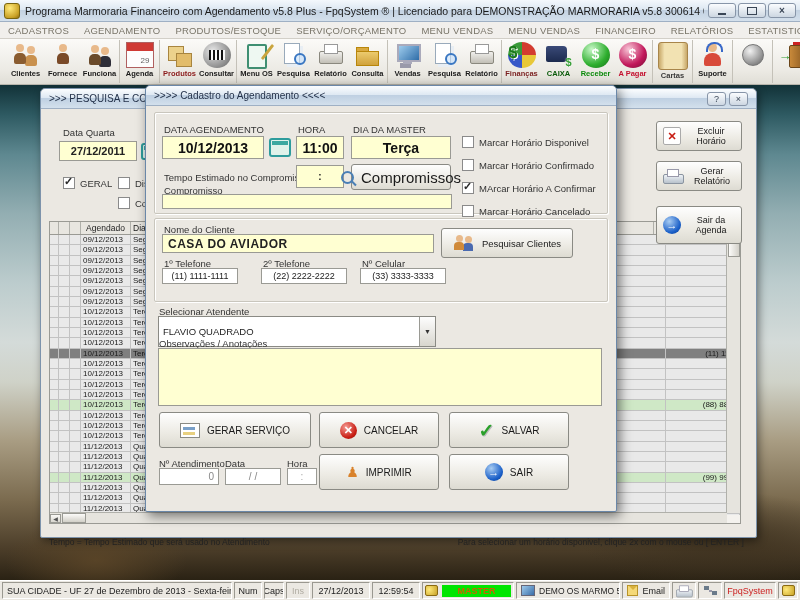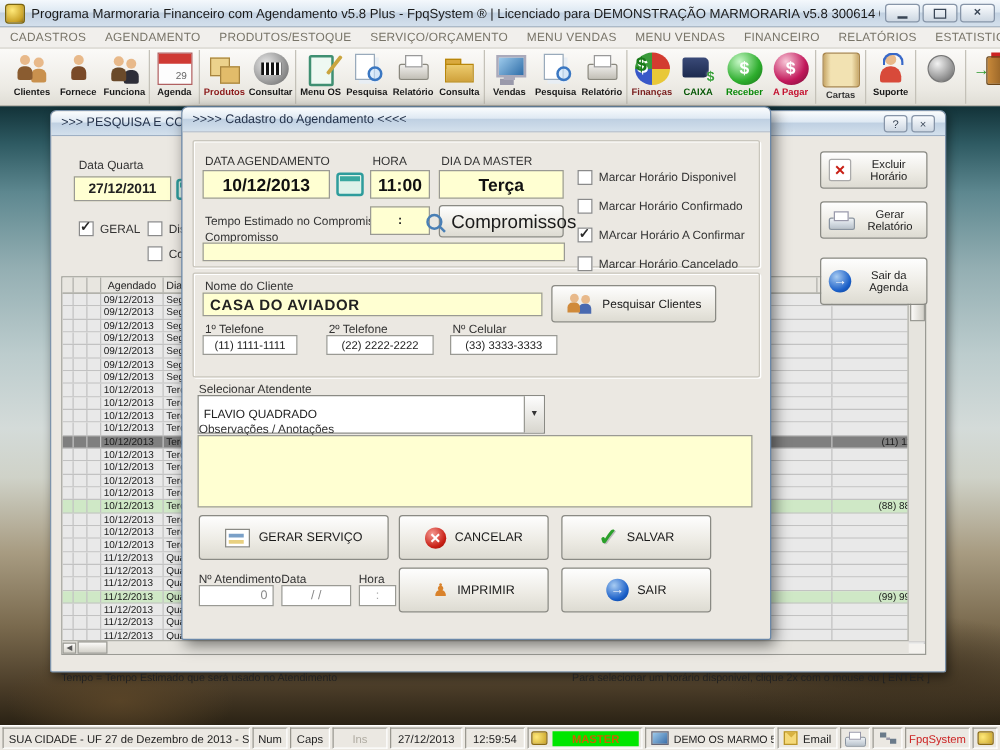--- a/index.html
+++ b/index.html
@@ -720,22 +720,22 @@
       <button class="btn3d" style="position:absolute;left:303px;top:368px;width:120px;height:36px;">
         <span class="bluearrow">→</span>
         <span>SAIR</span>
       </button>
     </div>
   </div>
 
   <div class="statusbar">
     <span class="seg seg-city">SUA CIDADE - UF 27 de Dezembro de 2013 - Sexta-feira</span>
     <span class="seg" style="width:28px;justify-content:center;">Num</span>
-    <span class="seg" style="width:32px;justify-content:center;">Caps</span>
-    <span class="seg" style="width:44px;justify-content:center;color:#b0aca2;">Ins</span>
+    <span class="seg" style="width:20px;justify-content:center;">Caps</span>
+    <span class="seg" style="width:24px;justify-content:center;color:#b0aca2;">Ins</span>
     <span class="seg" style="width:58px;justify-content:center;">27/12/2013</span>
     <span class="seg" style="width:48px;justify-content:center;">12:59:54</span>
     <span class="seg" style="width:92px;padding:0 2px;">
       <span class="keyic"></span>
       <span class="master-box" id="master-box" style="background: rgb(0, 230, 0); color: rgb(200, 100, 0);">MASTER</span>
     </span>
     <span class="seg" style="width:104px;">
       <span class="monic"></span>
       <span style="font-size:8.5px;">DEMO OS MARMO 5.8</span>
     </span>

